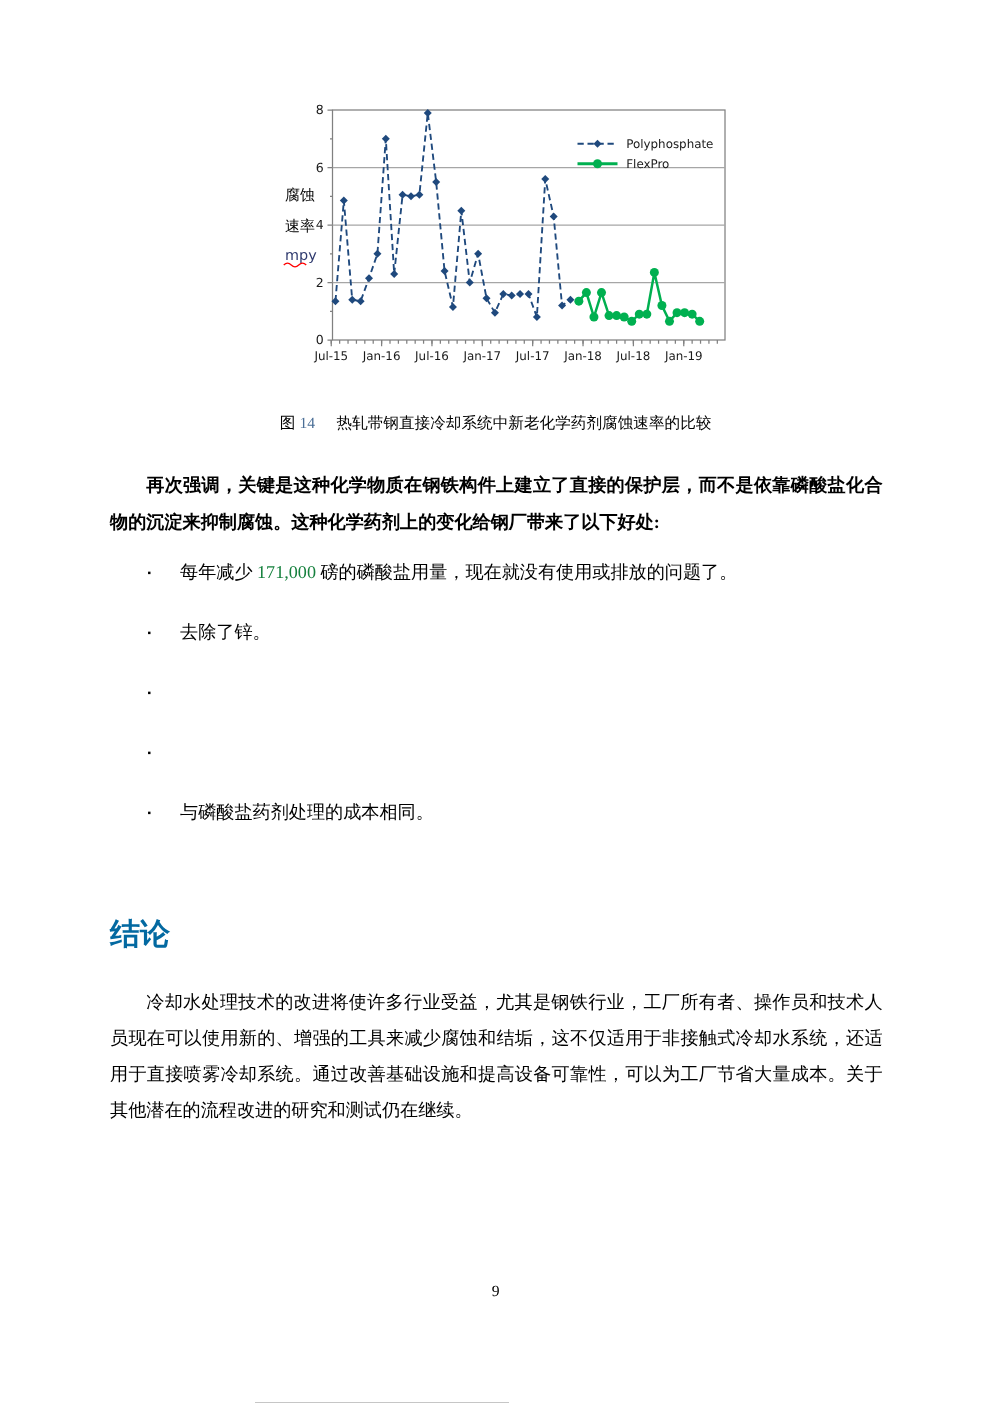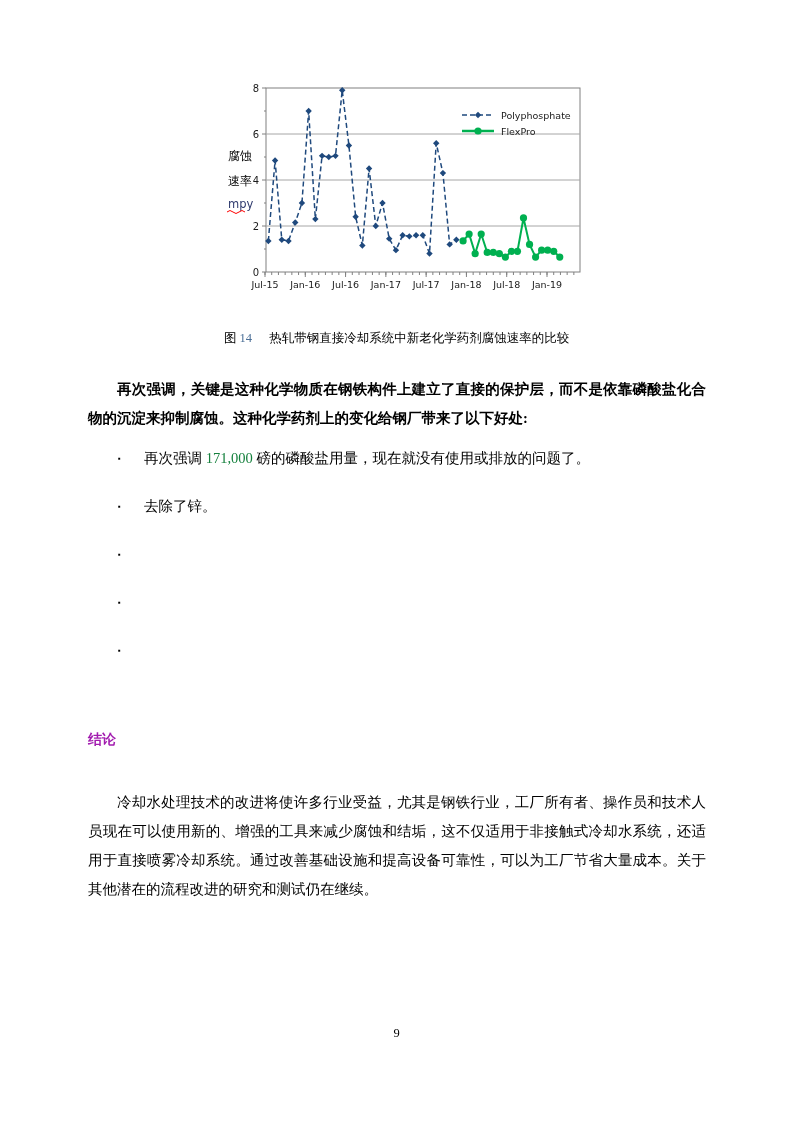--- a/index.html
+++ b/index.html
@@ -37,21 +37,21 @@
     font-size:14.5px;line-height:21px;
     margin-bottom:27px;
   }
   .bullet-list .marker{
     width:26px;flex:0 0 26px;
     font-size:8px;line-height:21px;color:#000;
   }
   .hl-field{color:#15803d;text-align:center;}
   .conclusion-heading{
     position:absolute;left:88px;top:731px;
-    font-size:14px;font-weight:bold;color:#a21caf;
+    font-size:24px;font-weight:bold;color:#0369a1;
     margin:0;
   }
   .page-number{
     position:absolute;left:0;top:1026px;width:100%;
     text-align:center;font-size:12.5px;
   }
 </style>
 </head>
 <body>
 
@@ -209,34 +209,35 @@
     <span>图</span>
     <span class="cap-num">14</span>
     <span class="cap-text">热轧带钢直接冷却系统中新老化学药剂腐蚀速率的比较</span>
   </div>
 
   <p class="body-par p1">再次强调，关键是这种化学物质在钢铁构件上建立了直接的保护层，而不是依靠磷酸盐化合物的沉淀来抑制腐蚀。这种化学药剂上的变化给钢厂带来了以下好处:</p>
 
   <ul class="bullet-list">
     <li>
       <span class="marker">▪</span>
-      <span><span>再次强调 </span><span class="hl-field">171,000</span><span> 磅的磷酸盐用量，现在就没有使用或排放的问题了。</span></span>
+      <span><span>每年减少 </span><span class="hl-field">171,000</span><span> 磅的磷酸盐用量，现在就没有使用或排放的问题了。</span></span>
     </li>
     <li>
       <span class="marker">▪</span>
       <span><span>去除了锌。</span><span class="hl-field"></span><span></span></span>
     </li>
     <li>
       <span class="marker">▪</span>
     </li>
     <li>
       <span class="marker">▪</span>
     </li>
     <li>
       <span class="marker">▪</span>
+      <span><span>与磷酸盐药剂处理的成本相同。</span><span class="hl-field"></span><span></span></span>
     </li>
   </ul>
 
   <h1 class="conclusion-heading">结论</h1>
 
   <p class="body-par p2">冷却水处理技术的改进将使许多行业受益，尤其是钢铁行业，工厂所有者、操作员和技术人员现在可以使用新的、增强的工具来减少腐蚀和结垢，这不仅适用于非接触式冷却水系统，还适用于直接喷雾冷却系统。通过改善基础设施和提高设备可靠性，可以为工厂节省大量成本。关于其他潜在的流程改进的研究和测试仍在继续。</p>
 
   <div class="page-number">9</div>
 
 </div>

